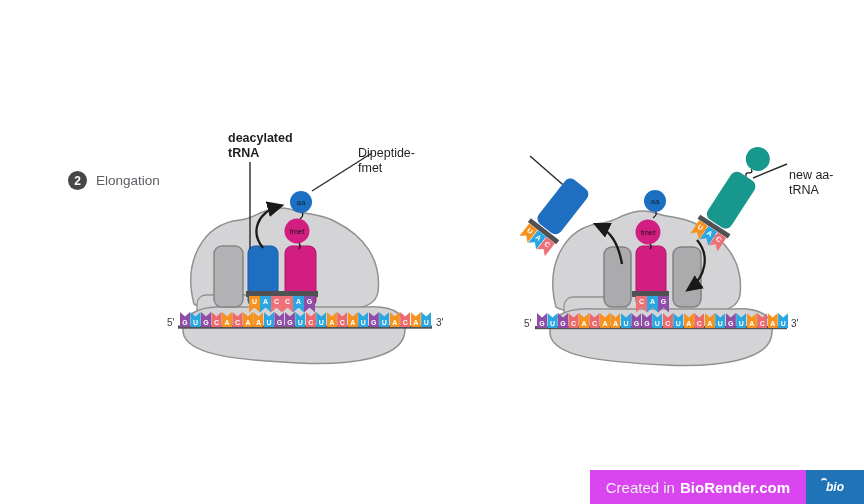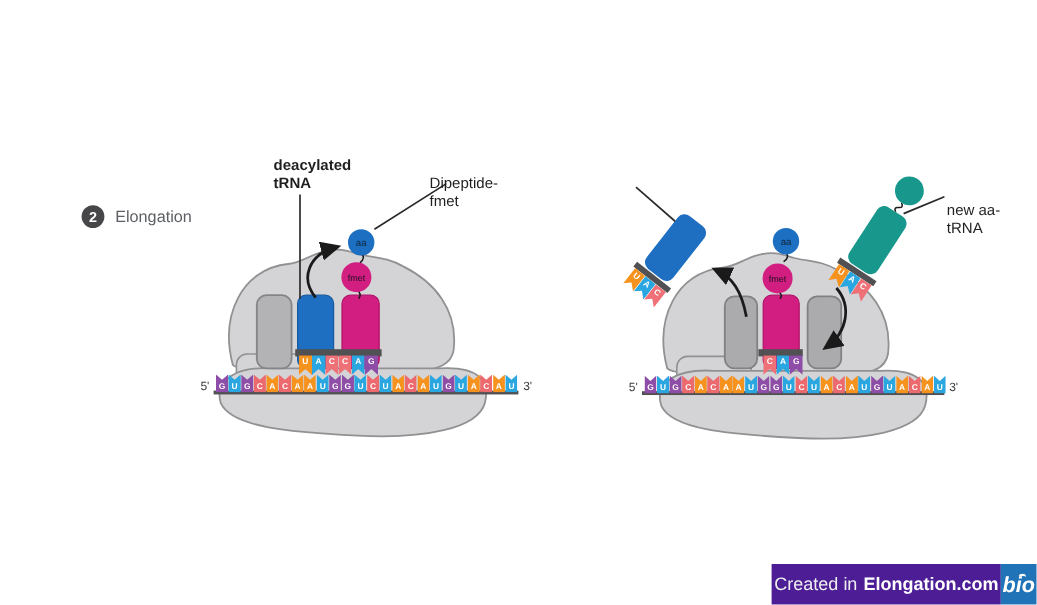--- a/index.html
+++ b/index.html
@@ -25,25 +25,25 @@
   .anticodon-row .b-A{background:#2aa7e0}.anticodon-row .b-U{background:#f6921e}
   .anticodon-row .b-C{background:#ee7177}.anticodon-row .b-G{background:#8e4da6}
   .prime{position:absolute;font-size:10px;color:#3c3c3c;}
   
   .trna-tilted{position:absolute;width:36px;display:flex;flex-direction:column;align-items:center;}
   .trna-body{width:28px;height:56px;border-radius:7px;}
   .trna-bar{width:36px;height:5px;background:#515153;margin-top:1px;}
   .aa-ball{width:24px;height:24px;border-radius:50%;background:#18988c;}
   
   .badge{position:absolute;right:0;bottom:0;height:34px;display:flex;align-items:stretch;}
-  .badge-main{background:#4c1d95;display:flex;align-items:center;padding:0 2px;
+  .badge-main{background:#d946ef;display:flex;align-items:center;padding:0 16px;
               font-size:15px;color:#efefef;}
   .badge-main b{color:#fff;margin-left:5px;}
-  .badge-logo{width:30px;background:#2173b8;display:flex;align-items:center;justify-content:center;
-              position:relative;color:#fff;font-weight:bold;font-size:18px;font-style:italic;}
+  .badge-logo{width:58px;background:#2173b8;display:flex;align-items:center;justify-content:center;
+              position:relative;color:#fff;font-weight:bold;font-size:12px;font-style:italic;}
   .logo-arc{position:absolute;width:6px;height:4px;border-top:2px solid #fff;
             border-radius:50% 50% 0 0;top:8px;left:15px;}
 </style>
 </head>
 <body>
 
 <div id="canvas">
 
   <svg id="fig-svg" width="864" height="504" viewBox="0 0 864 504">
     <defs>
@@ -206,21 +206,21 @@
     <div class="seq anticodon-row" style="position:static;">
         <div class="tile b-U">U</div>
         <div class="tile b-A">A</div>
         <div class="tile b-C">C</div>
       </div>
   </div>
 
   <div class="badge">
     <div class="badge-main">
       <span>Created in</span>
-      <b>Elongation.com</b>
+      <b>BioRender.com</b>
     </div>
     <div class="badge-logo">
       <span>bio</span>
       <span class="logo-arc"></span>
     </div>
   </div>
 
 </div>
 
 </body></html>

